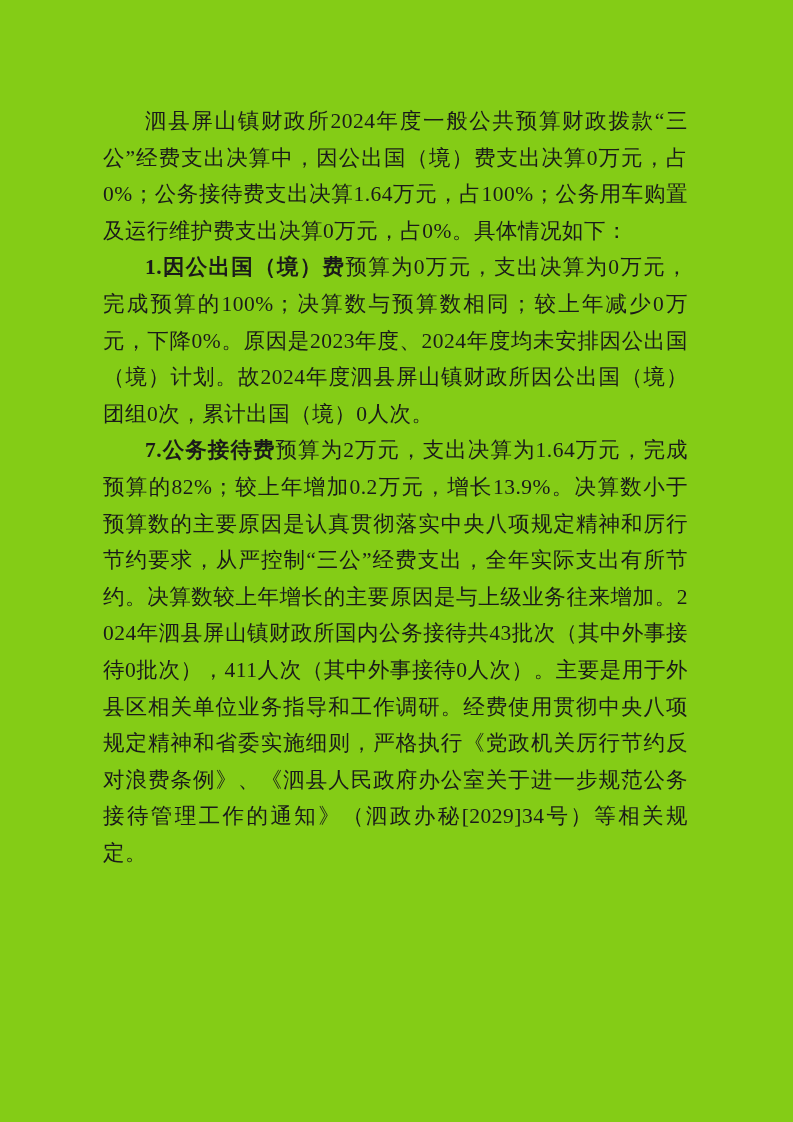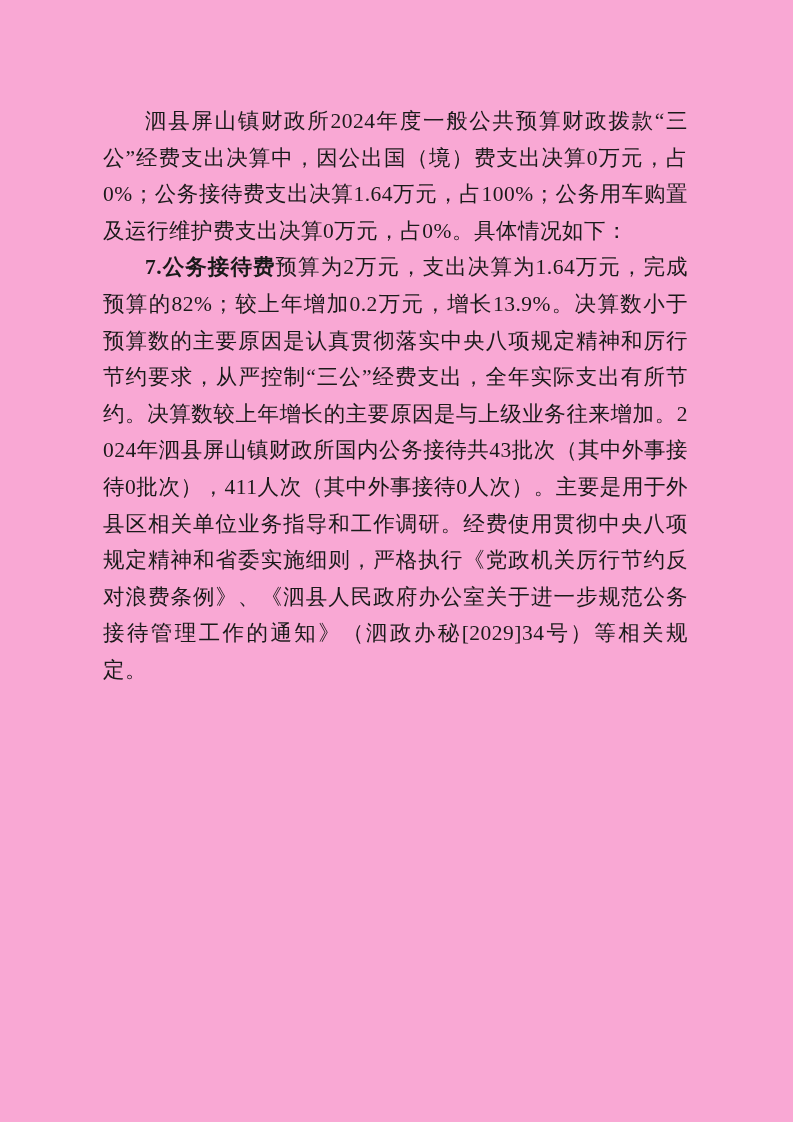--- a/index.html
+++ b/index.html
@@ -11,21 +11,21 @@
     width: 793px;
     height: 1122px;
     overflow: hidden;
     font-family: "Liberation Serif", "DejaVu Serif", serif;
   }
   .page {
     box-sizing: border-box;
     width: 793px;
     height: 1122px;
     padding: 103px 105px 0 103px;
-    background: #f9a8d4;
+    background: #84cc16;
     color: #1a1a1a;
   }
   .para {
     margin: 0;
     font-size: 21.5px;
     line-height: 36.6px;
     letter-spacing: 0.5px;
     text-align: justify;
     text-justify: inter-character;
     text-indent: 42px;
@@ -35,17 +35,18 @@
     font-weight: bold;
   }
 </style>
 </head>
 <body>
 
 <div class="page">
 
   <p class="para"><span>泗县屏山镇财政所2024年度一般公共预算财政拨款“三公”经费支出决算中，因公出国（境）费支出决算0万元，占0%；公务接待费支出决算1.64万元，占100%；公务用车购置及运行维护费支出决算0万元，占0%。具体情况如下：</span></p>
 
+  <p class="para"><span class="section-heading">1.因公出国（境）费</span><span>预算为0万元，支出决算为0万元，完成预算的100%；决算数与预算数相同；较上年减少0万元，下降0%。原因是2023年度、2024年度均未安排因公出国（境）计划。故2024年度泗县屏山镇财政所因公出国（境）团组0次，累计出国（境）0人次。</span></p>
 
   <p class="para"><span class="section-heading">7.公务接待费</span><span>预算为2万元，支出决算为1.64万元，完成预算的82%；较上年增加0.2万元，增长13.9%。决算数小于预算数的主要原因是认真贯彻落实中央八项规定精神和厉行节约要求，从严控制“三公”经费支出，全年实际支出有所节约。决算数较上年增长的主要原因是与上级业务往来增加。2024年泗县屏山镇财政所国内公务接待共43批次（其中外事接待0批次），411人次（其中外事接待0人次）。主要是用于外县区相关单位业务指导和工作调研。经费使用贯彻中央八项规定精神和省委实施细则，严格执行《党政机关厉行节约反对浪费条例》、《泗县人民政府办公室关于进一步规范公务接待管理工作的通知》（泗政办秘[2029]34号）等相关规定。</span></p>
 
 
 </div>
 
 </body></html>

